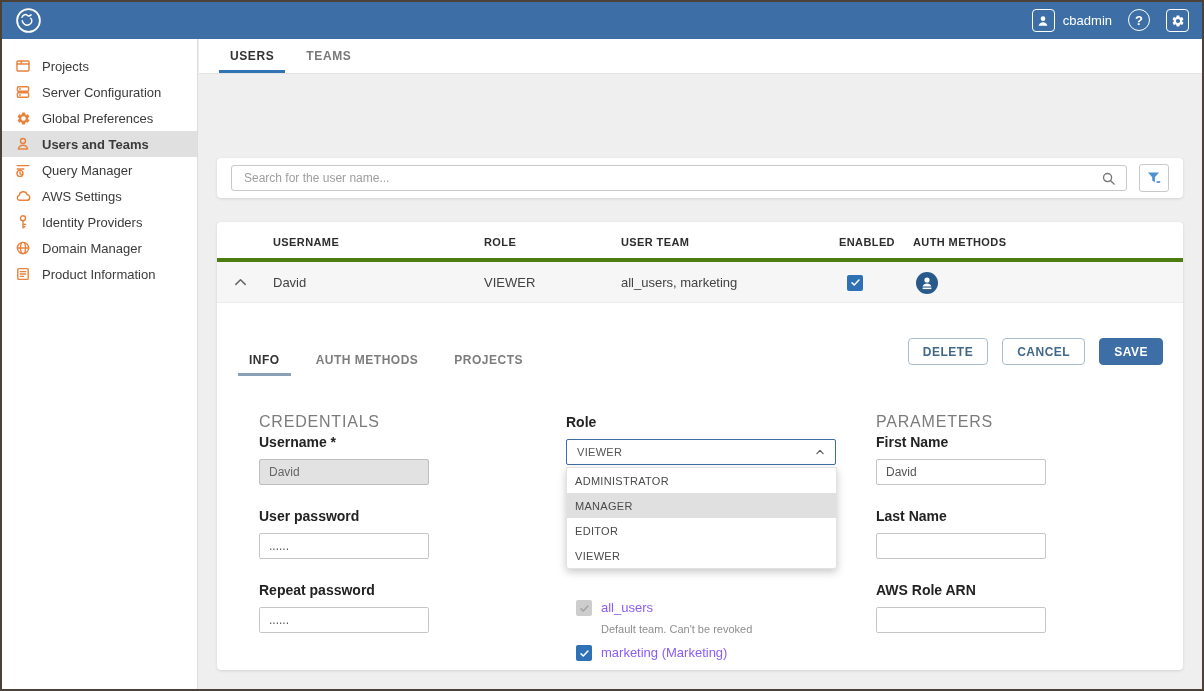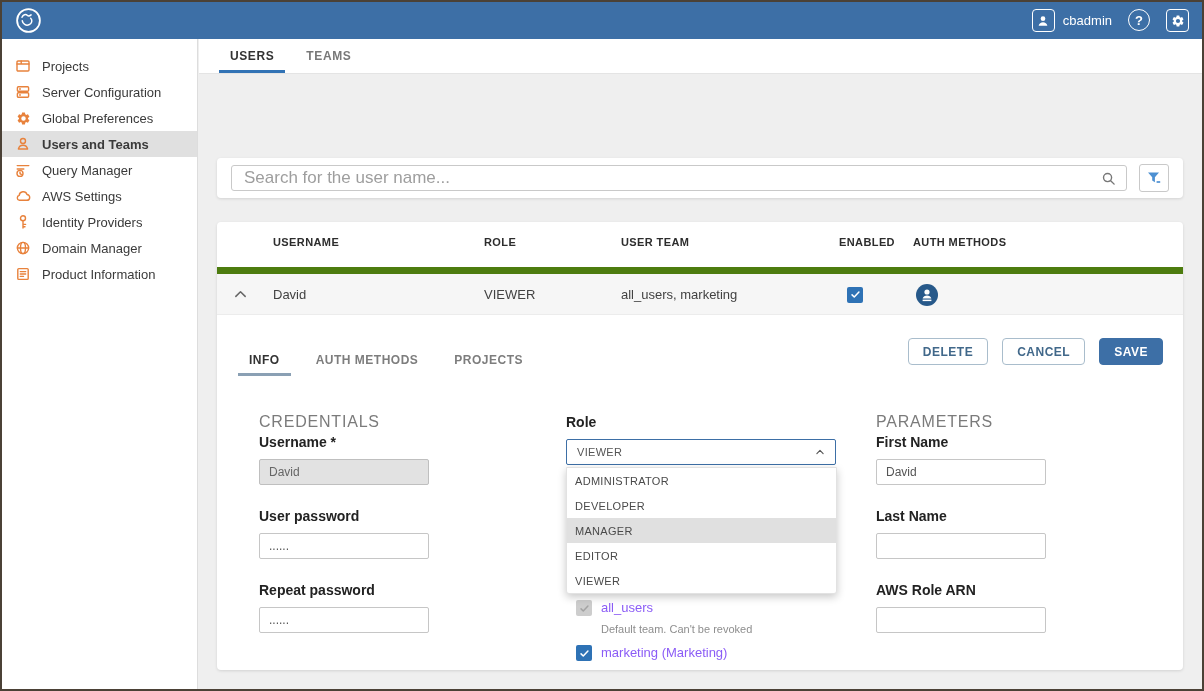--- a/index.html
+++ b/index.html
@@ -36,26 +36,26 @@
   .tab.active{color:#333}
   .tab.active::after{content:"";position:absolute;left:0;right:0;bottom:0;height:3px;background:var(--tab-underline)}
 
   .card{position:absolute;left:18px;width:966px;background:#fff;border-radius:4px;box-shadow:0 1px 3px rgba(0,0,0,.12)}
   .toolbar-card{top:57px;height:36px;display:flex;align-items:center;padding:0 17px;gap:26px}
   .tb-btn{display:flex;align-items:center;gap:7px;font-size:12px;font-weight:700;letter-spacing:.5px;color:#4d4d4d;cursor:pointer}
   .tb-btn svg{stroke:#555;fill:none;stroke-width:1.7;stroke-linecap:round}
 
   .search-card{top:119px;height:40px;display:flex;align-items:center;padding:0 14px;gap:12px}
   .search-box{flex:1;height:26px;border:1px solid #c9c9c9;border-radius:3px;display:flex;align-items:center;padding:0 10px;background:#fff}
-  .search-box input{border:none;outline:none;flex:1;font-size:17px;color:#333;font-family:"Liberation Sans",sans-serif}
+  .search-box input{border:none;outline:none;flex:1;font-size:12px;color:#333;font-family:"Liberation Sans",sans-serif}
   .search-box input::placeholder{color:#9e9e9e}
   .filter-btn{width:30px;height:28px;border:1px solid #c9c9c9;border-radius:3px;display:flex;align-items:center;justify-content:center;background:#fff;cursor:pointer}
 
   .table-card{top:183px;height:448px}
-  .thead{position:relative;height:52px;border-bottom:7px solid #4d7c0f}
+  .thead{position:relative;height:40px;border-bottom:4px solid #4d7c0f}
   .th{position:absolute;top:0;height:40px;display:flex;align-items:center;font-size:11px;font-weight:700;letter-spacing:.4px;color:#2d2d2d}
   .trow{position:relative;height:41px;background:#f6f6f6;border-bottom:1px solid #ececec}
   .td{position:absolute;top:0;height:41px;display:flex;align-items:center;font-size:13px;color:#424242}
   .cb{width:16px;height:16px;border-radius:2px;display:flex;align-items:center;justify-content:center;flex:none}
   .cb.checked{background:var(--checkbox-blue)}
   .cb.disabled-checked{background:#cdcdcd}
   .cb svg{stroke:#fff;fill:none;stroke-width:2;stroke-linecap:round;stroke-linejoin:round}
   .cb.disabled-checked svg{stroke:#a3a3a3}
 
   
@@ -296,21 +296,20 @@
           <div class="field-label">Role</div>
           <div class="role-select">
             <span>VIEWER</span>
             <svg width="10" height="10" viewBox="0 0 16 16" style="stroke:#555;fill:none;stroke-width:1.8;stroke-linecap:round;stroke-linejoin:round">
                 <path d="M3 10.5L8 5.5l5 5"></path>
               </svg>
           </div>
 
           <div class="dropdown">
             <div class="dd-option">ADMINISTRATOR</div>
-            <div class="dd-option">DEVELOPER</div>
             <div class="dd-option highlighted">MANAGER</div>
             <div class="dd-option">EDITOR</div>
             <div class="dd-option">VIEWER</div>
           </div>
 
           <div class="teams">
             <div class="team-row">
               <span class="cb disabled-checked">
                 <svg width="11" height="11" viewBox="0 0 15 15">
                     <path d="M2.8 8l3 3 6.4-7"></path>

